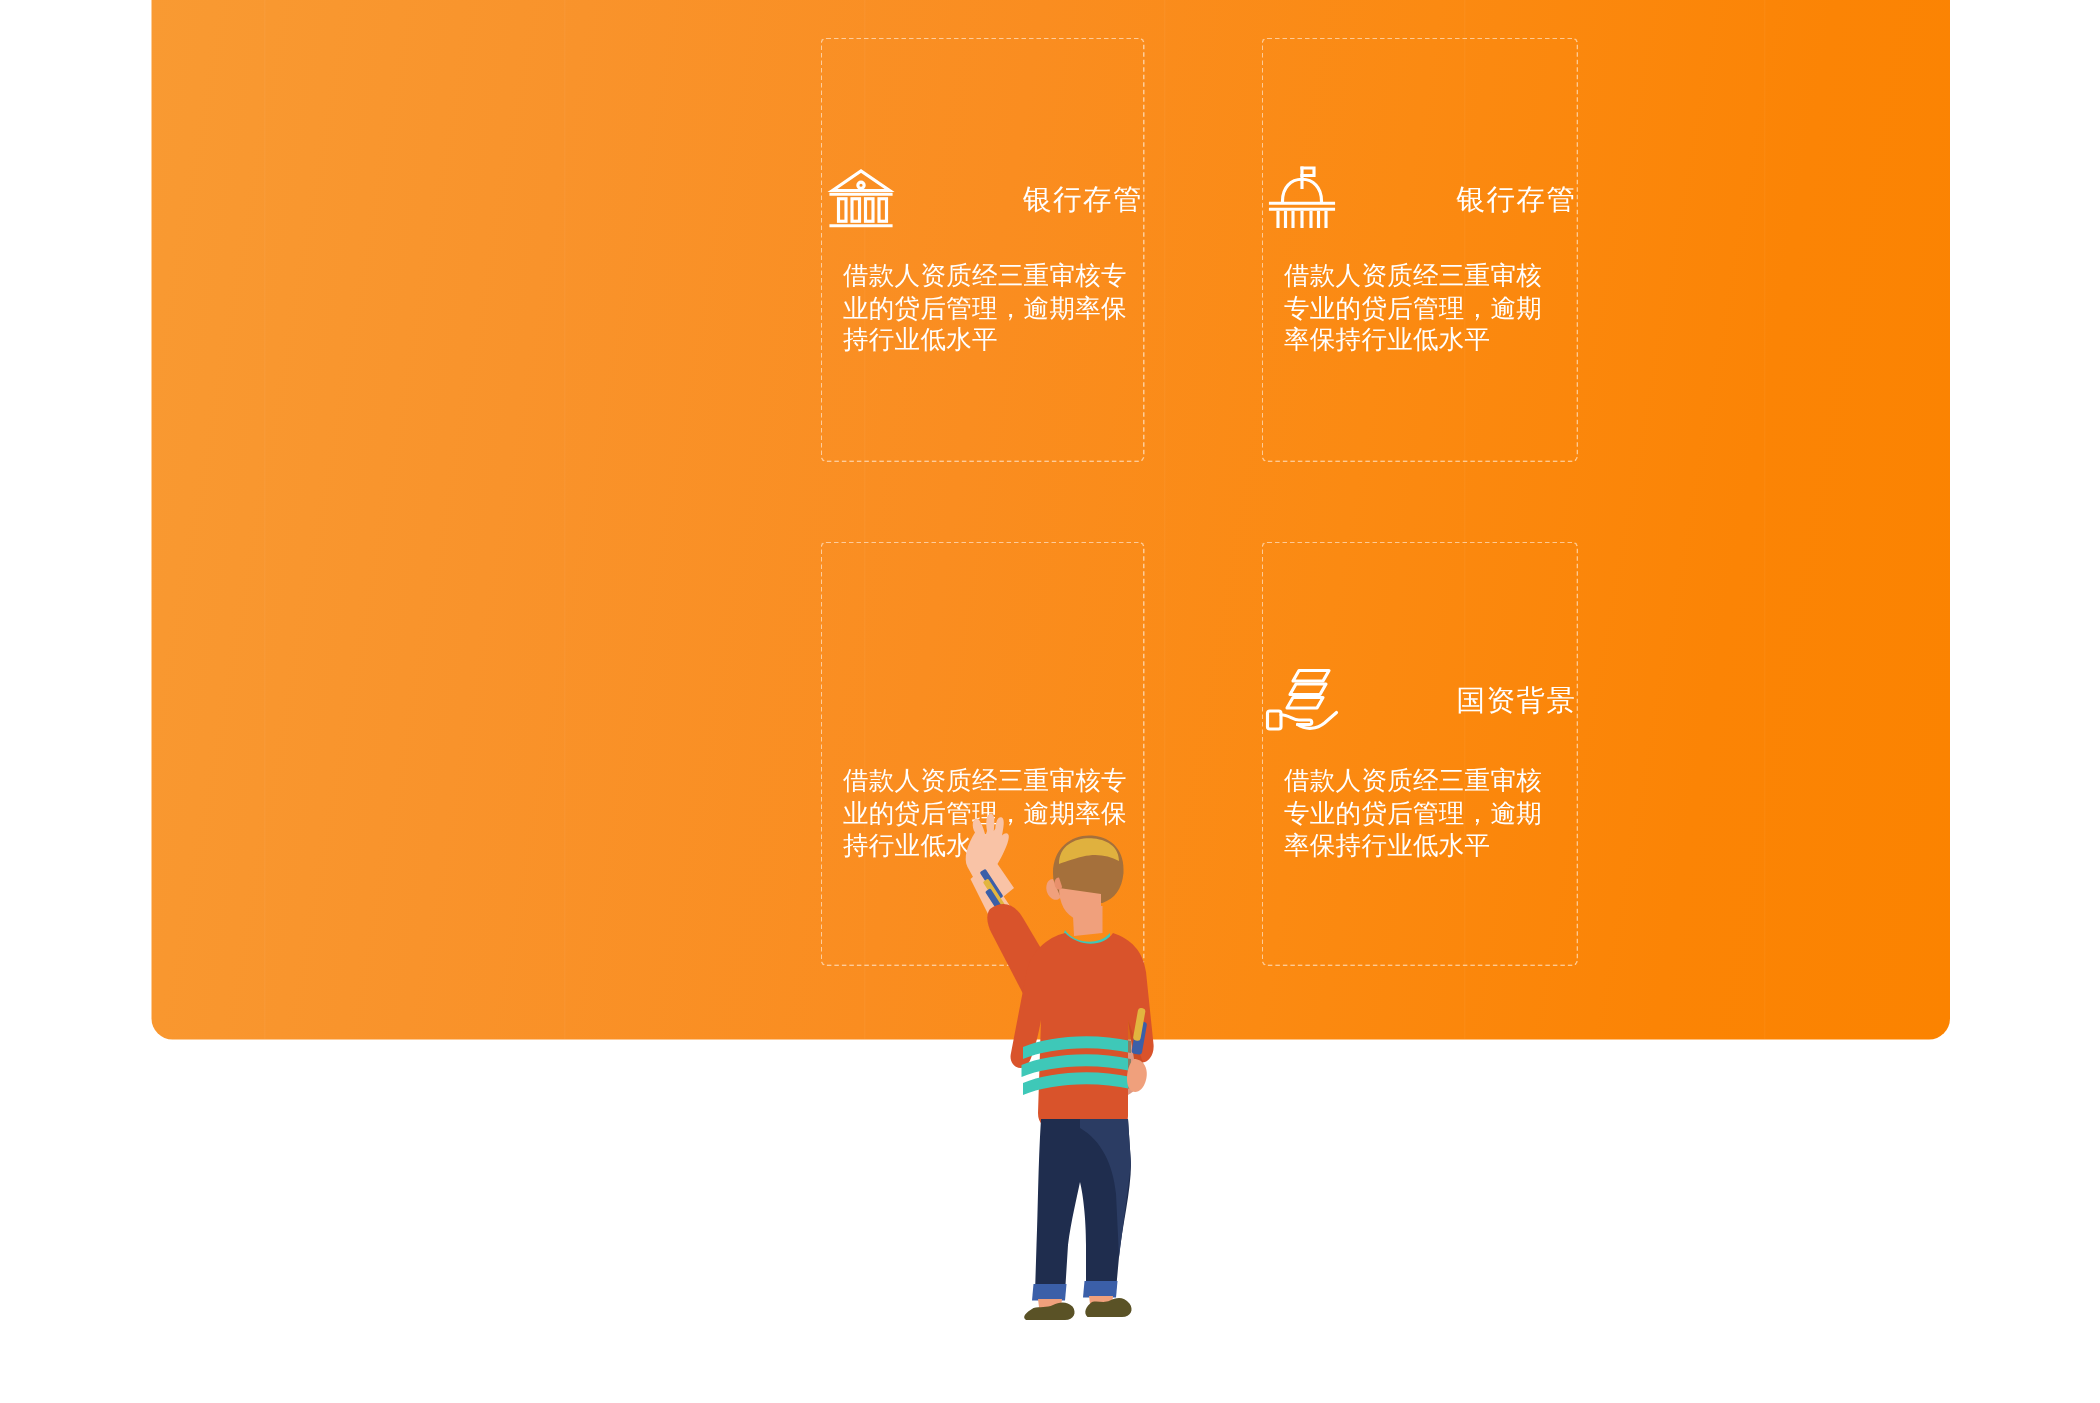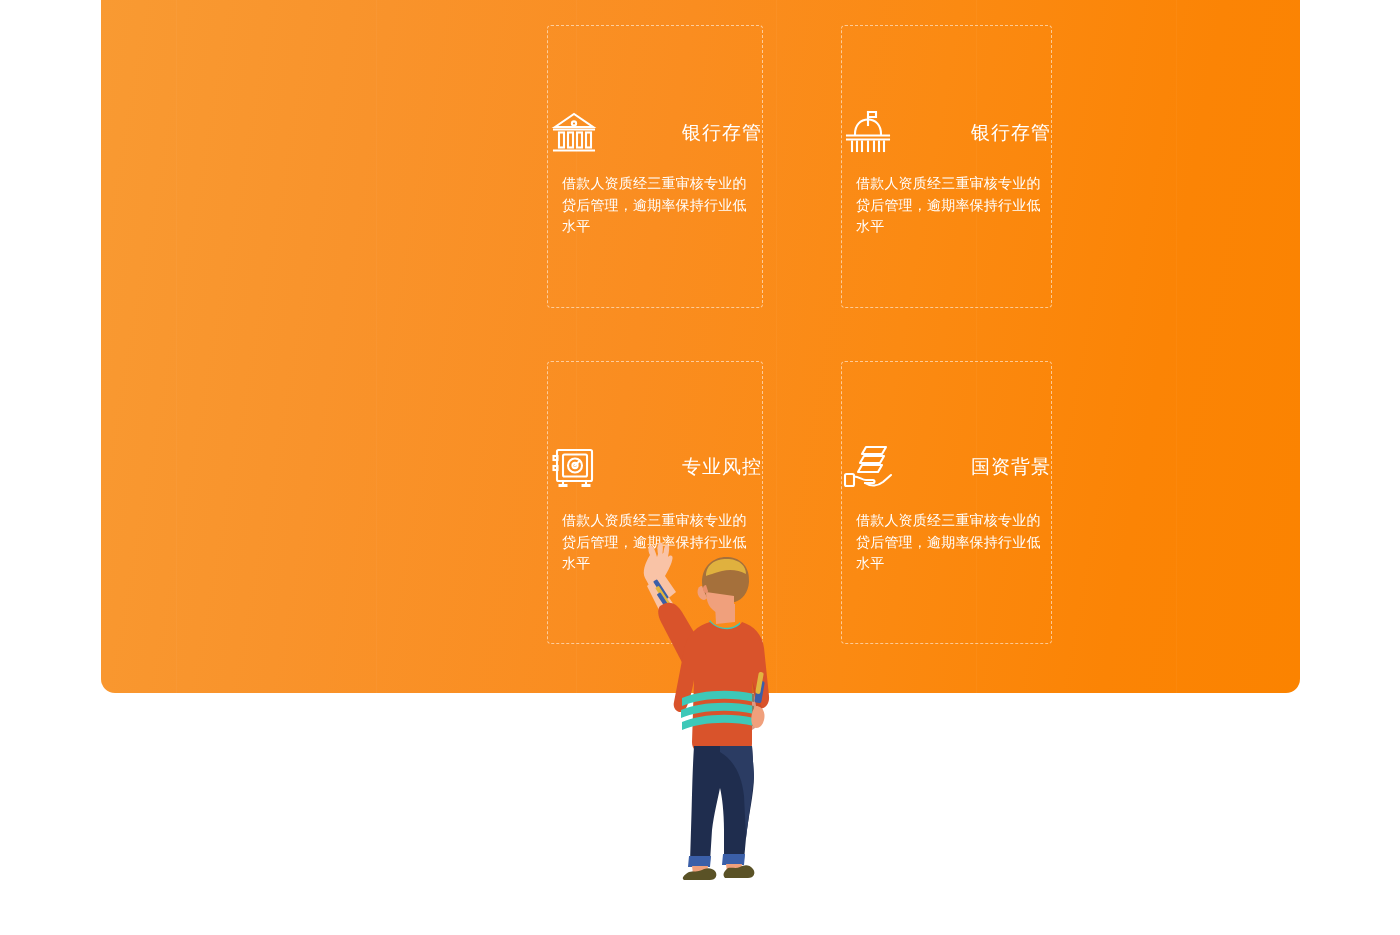--- a/index.html
+++ b/index.html
@@ -85,21 +85,21 @@
     white-space: nowrap;
     font-weight: 400;
   }
 
   .card-desc {
     position: absolute;
     left: 14px;
     right: 10px;
     top: 147px;
     color: #ffffff;
-    font-size: 14px;
+    font-size: 17px;
     line-height: 21.5px;
     letter-spacing: 0.2px;
     text-align: left;
   }
   .card-3 .card-desc, .card-4 .card-desc { top: 148px; }
 
   
   .person {
     position: absolute;
     left: 636px;
@@ -158,38 +158,20 @@
             <line x1="37" y1="32.5" x2="37" y2="42"></line>
             <line x1="42" y1="32.5" x2="42" y2="42"></line>
           </svg>
         </span>
         <span class="card-title">银行存管</span>
       </div>
       <div class="card-desc">借款人资质经三重审核专业的贷后管理，逾期率保持行业低水平</div>
     </div>
 
     <div class="card card-3">
-      <div class="card-head">
-        <span class="card-icon">
-          <svg viewBox="0 0 52 48" fill="none" stroke="#ffffff" stroke-width="2.1" stroke-linecap="square" stroke-linejoin="miter">
-            <rect x="9" y="7" width="35" height="31" rx="1.5"></rect>
-            <rect x="15" y="11.5" width="24" height="22" rx="1.5"></rect>
-            <circle cx="27" cy="22.5" r="7"></circle>
-            <circle cx="27" cy="22.5" r="2.6"></circle>
-            <line x1="27" y1="22.5" x2="31.5" y2="18"></line>
-            <rect x="5.5" y="13" width="4" height="4"></rect>
-            <rect x="5.5" y="23" width="4" height="4"></rect>
-            <line x1="15" y1="38" x2="15" y2="42"></line>
-            <line x1="38" y1="38" x2="38" y2="42"></line>
-            <line x1="12" y1="42.5" x2="18" y2="42.5" stroke-width="3"></line>
-            <line x1="35" y1="42.5" x2="41" y2="42.5" stroke-width="3"></line>
-          </svg>
-        </span>
-        <span class="card-title">专业风控</span>
-      </div>
       <div class="card-desc">借款人资质经三重审核专业的贷后管理，逾期率保持行业低水平</div>
     </div>
 
     <div class="card card-4">
       <div class="card-head">
         <span class="card-icon">
           <svg viewBox="0 0 52 48" fill="none" stroke="#ffffff" stroke-width="2.1" stroke-linecap="round" stroke-linejoin="round">
             <path d="M24 4 L44 4 L40 11 L20 11 Z"></path>
             <path d="M22 13 L42 13 L38 20 L18 20 Z"></path>
             <path d="M20 22 L40 22 L36 29 L16 29 Z"></path>

